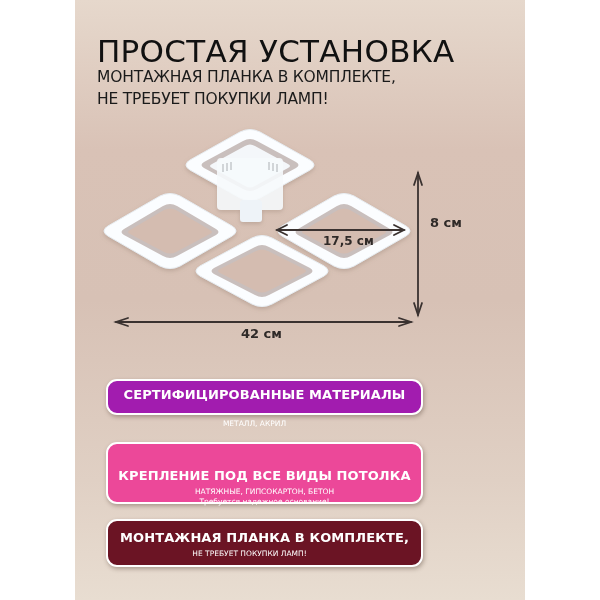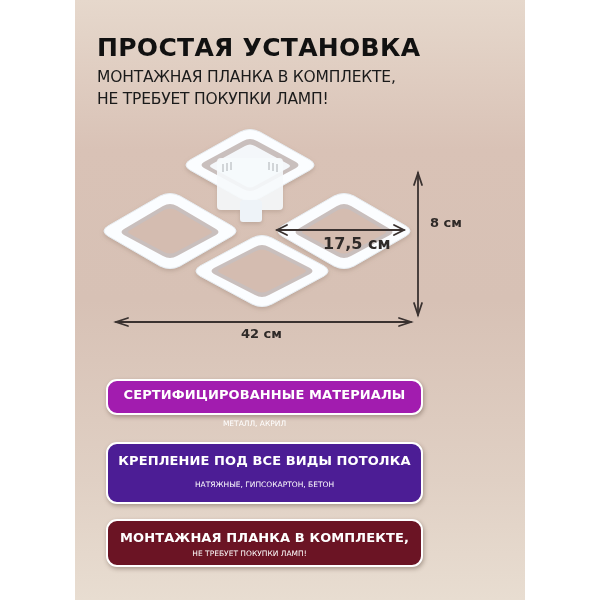--- a/index.html
+++ b/index.html
@@ -5,21 +5,21 @@
     html, body { margin: 0; padding: 0; }
     body {
       width: 600px; height: 600px; background: #ffffff; position: relative; overflow: hidden;
       font-family: "DejaVu Sans", "Liberation Sans", sans-serif;
     }
     .panel {
       position: absolute; left: 75px; top: 0; width: 450px; height: 600px;
       background: linear-gradient(180deg, #e6d8cc 0%, #d9c2b6 25%, #d7c1b5 50%, #e0d0c4 80%, #e8ddd1 100%);
     }
     .title {
-      position: absolute; left: 97px; top: 33px; font-size: 25px; font-weight: bold;
+      position: absolute; left: 97px; top: 33px; font-size: 31px; font-weight: normal;
       color: #111; letter-spacing: 0.3px; white-space: nowrap;
     }
     .sub {
       position: absolute; left: 97px; font-size: 15.5px; color: #1a1a1a; white-space: nowrap;
       letter-spacing: -0.2px;
     }
     .sub1 { top: 68px; }
     .sub2 { top: 90px; }
 
     .dim-label {
@@ -94,30 +94,31 @@
     <line x1="418" y1="173" x2="418" y2="315"></line>
     <polyline points="414,185 418,173 422,185"></polyline>
     <polyline points="414,303 418,315 422,303"></polyline>
 
     <line x1="116" y1="322" x2="411" y2="322"></line>
     <polyline points="128,318 116,322 128,326"></polyline>
     <polyline points="399,318 411,322 399,326"></polyline>
   </g>
 </svg>
 
-<div class="dim-label" style="left:323px;top:234px;font-size:16px;">17,5 см</div>
+<div class="dim-label" style="left:323px;top:234px;font-size:12px;">17,5 см</div>
 <div class="dim-label" style="left:430px;top:215px;">8 см</div>
 <div class="dim-label" style="left:241px;top:326px;">42 см</div>
 
 <div class="info-box" style="top:379px;height:36px;background:#a21caf;padding-top:6px;">
   <div class="box-title">СЕРТИФИЦИРОВАННЫЕ МАТЕРИАЛЫ</div>
   <div class="box-line" style="margin-top:17px;margin-left:-20px;">МЕТАЛЛ, АКРИЛ</div>
 </div>
 
-<div class="info-box" style="top:442px;height:62px;background:#4c1d95;padding-top:9px;">
+<div class="info-box" style="top:442px;height:62px;background:#ec4899;padding-top:24px;">
   <div class="box-title">КРЕПЛЕНИЕ ПОД ВСЕ ВИДЫ ПОТОЛКА</div>
-  <div class="box-line" style="margin-top:12px;">НАТЯЖНЫЕ, ГИПСОКАРТОН, БЕТОН</div>
+  <div class="box-line" style="margin-top:4px;">НАТЯЖНЫЕ, ГИПСОКАРТОН, БЕТОН</div>
+  <div class="box-line" style="margin-top:1px;">Требуется надежное основание!</div>
 </div>
 
 <div class="info-box" style="top:519px;height:48px;background:#6b1424;padding-top:9px;">
   <div class="box-title">МОНТАЖНАЯ ПЛАНКА В КОМПЛЕКТЕ,</div>
   <div class="box-line" style="margin-top:4px;margin-left:-30px;">НЕ ТРЕБУЕТ ПОКУПКИ ЛАМП!</div>
 </div>
 
 </body></html>

